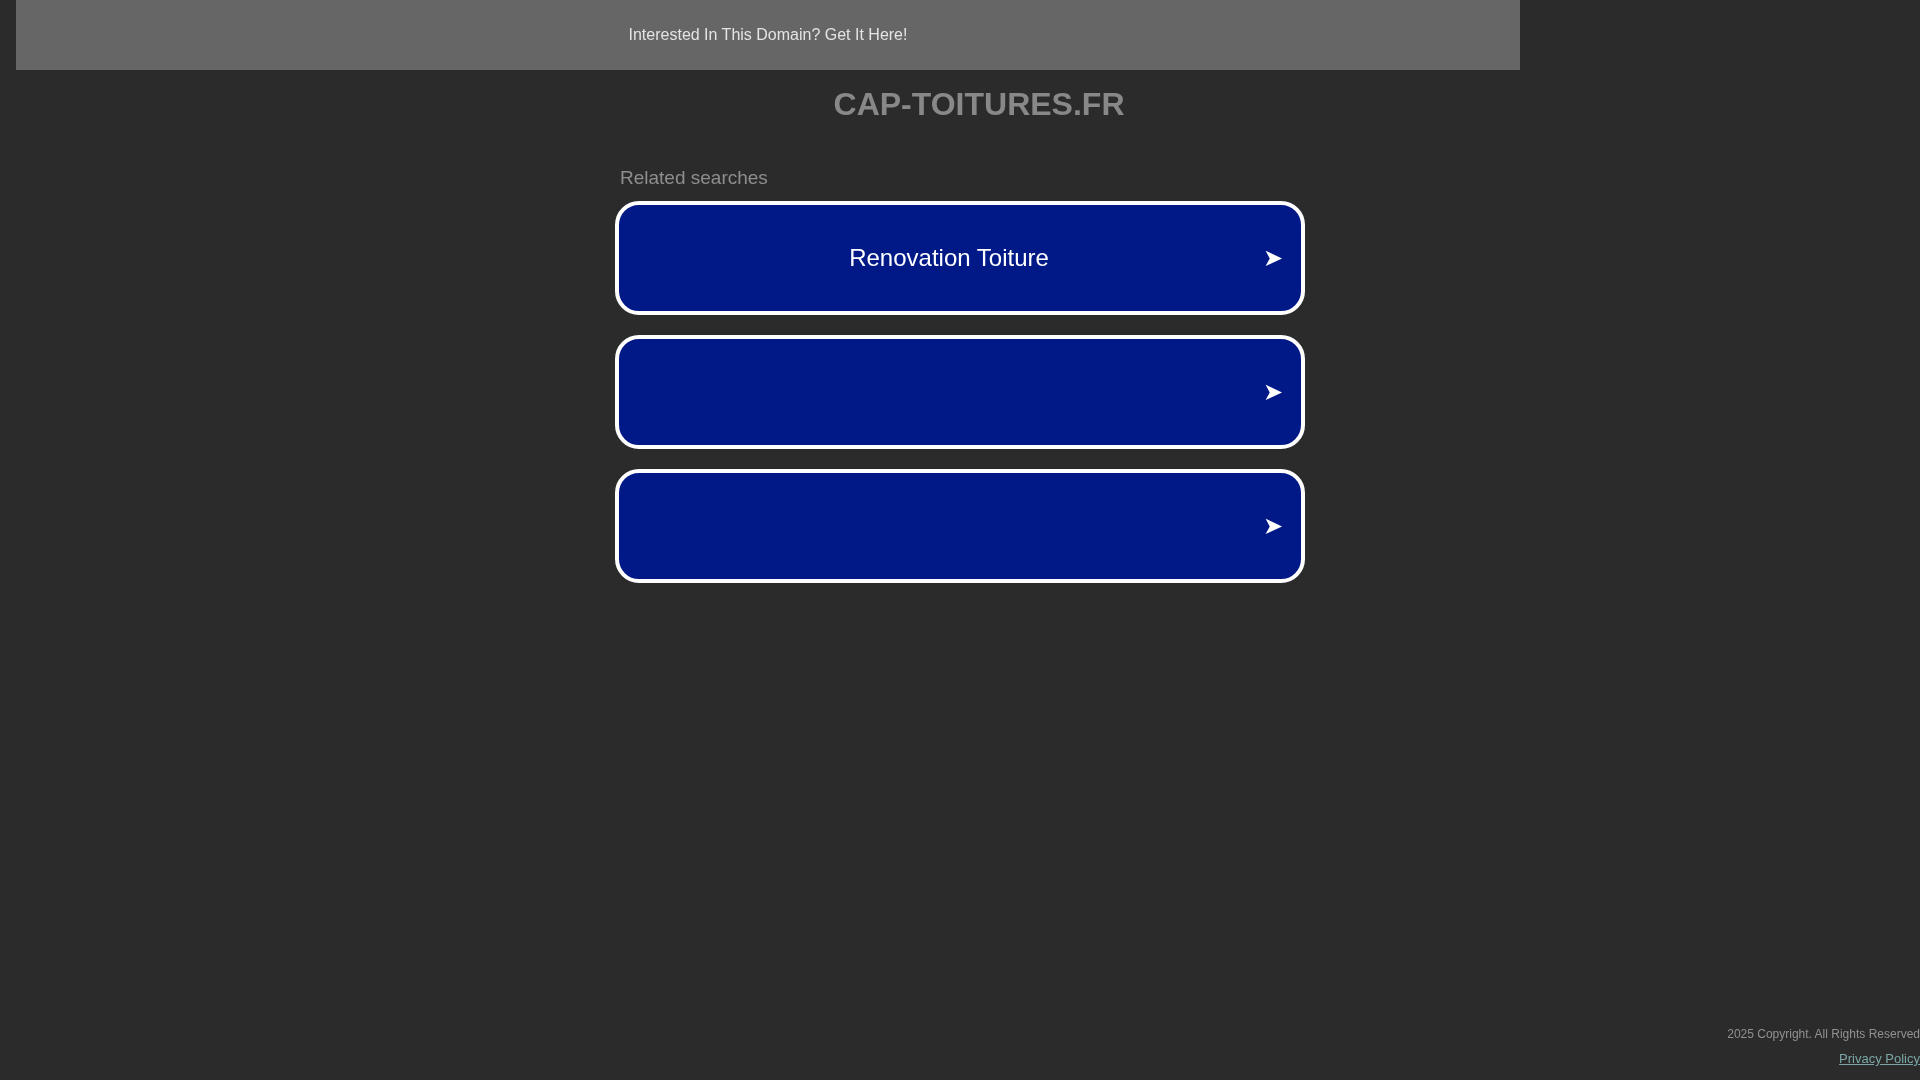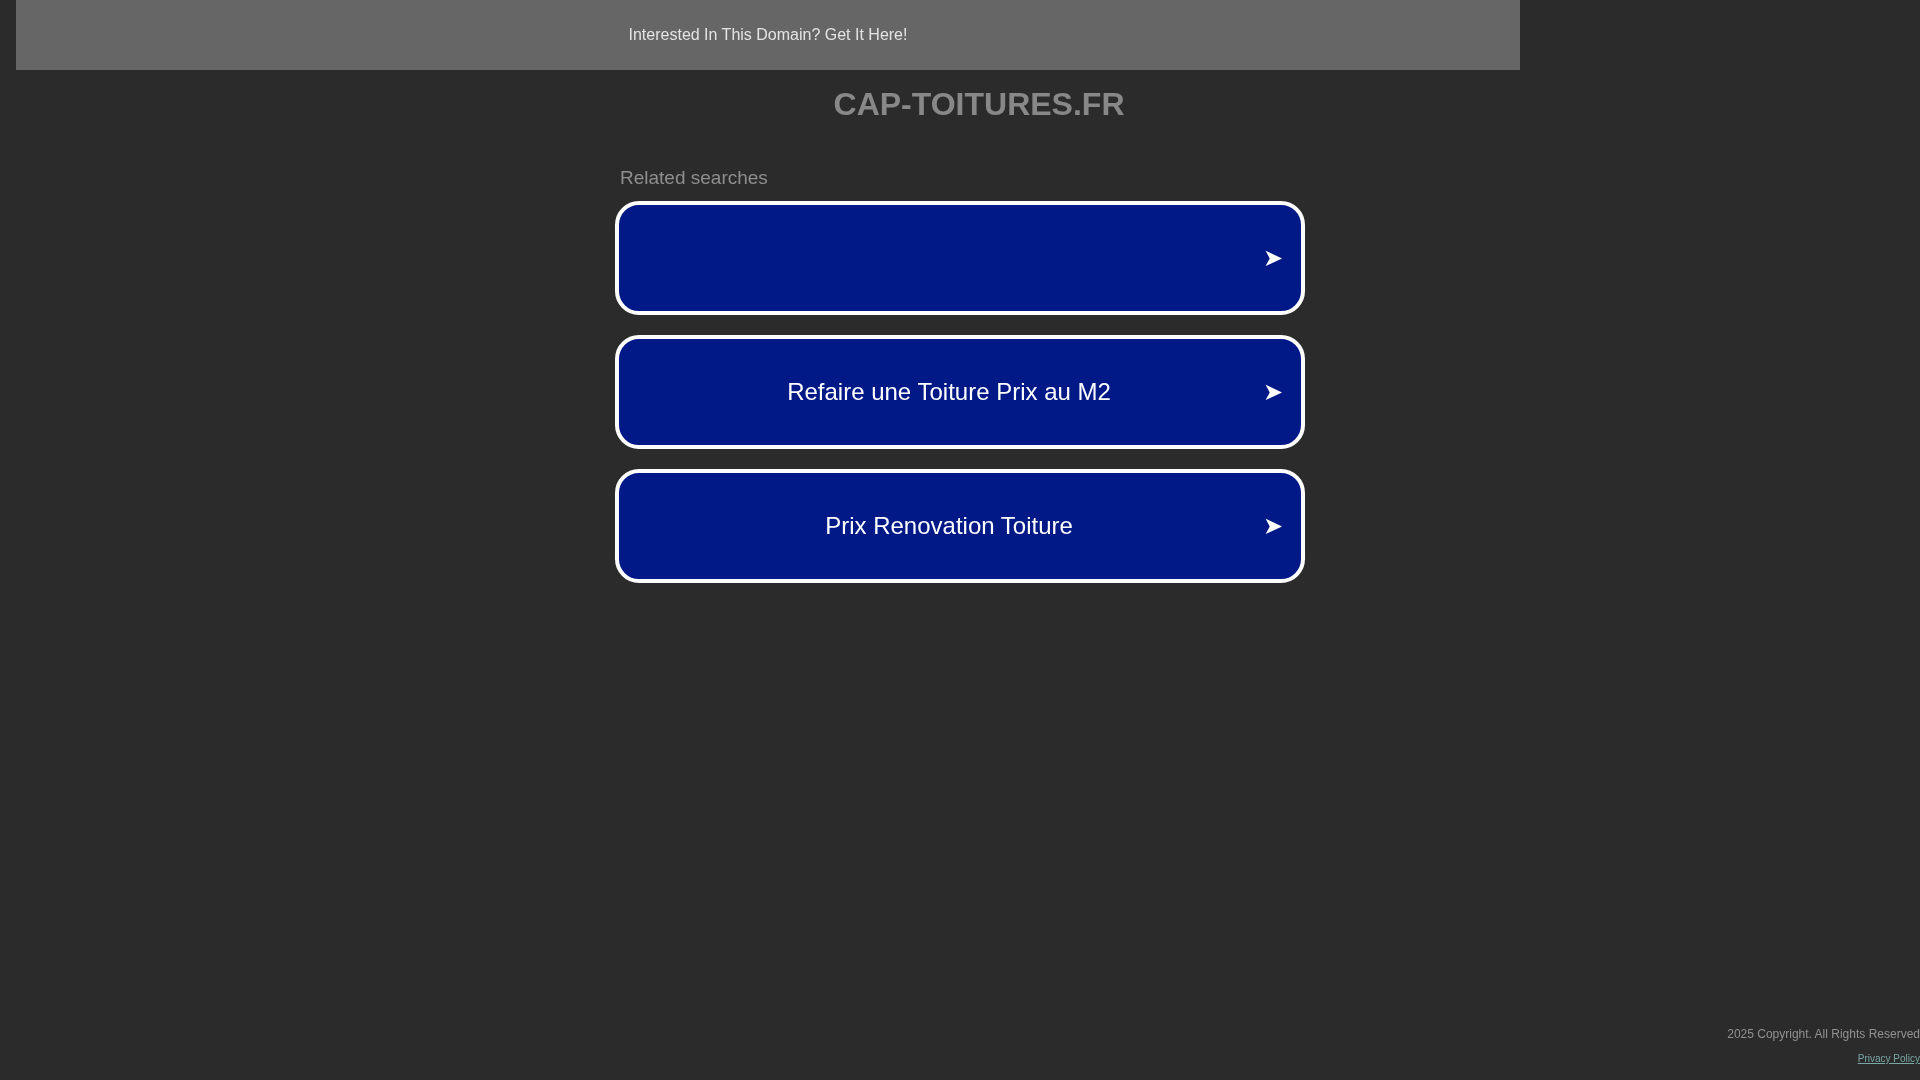--- a/index.html
+++ b/index.html
@@ -96,49 +96,48 @@
     }
     .copyright {
       color: #919191;
       font-size: 12px;
       line-height: 18px;
     }
     .privacy {
       display: inline-block;
       margin-top: 8px;
       color: #7aa6a6;
-      font-size: 10px;
+      font-size: 13px;
       line-height: 16px;
       text-decoration: underline;
       cursor: pointer;
     }
   </style>
 </head>
 <body>
 
 <div class="top-bar">
   <a>Interested In This Domain? Get It Here!</a>
 </div>
 
 <h1 class="site-title">CAP-TOITURES.FR</h1>
 
 <div class="related">
   <div class="related-label">Related searches</div>
 
   <a class="search-btn">
+    <span class="label">Renovation Toiture</span>
     <span class="arrow">➤</span>
   </a>
 
   <a class="search-btn">
-    <span class="label">Refaire une Toiture Prix au M2</span>
     <span class="arrow">➤</span>
   </a>
 
   <a class="search-btn">
-    <span class="label">Prix Renovation Toiture</span>
     <span class="arrow">➤</span>
   </a>
 </div>
 
 <div class="footer">
   <div class="copyright">2025 Copyright. All Rights Reserved</div>
   <a class="privacy">Privacy Policy</a>
 </div>
 
 </body></html>

